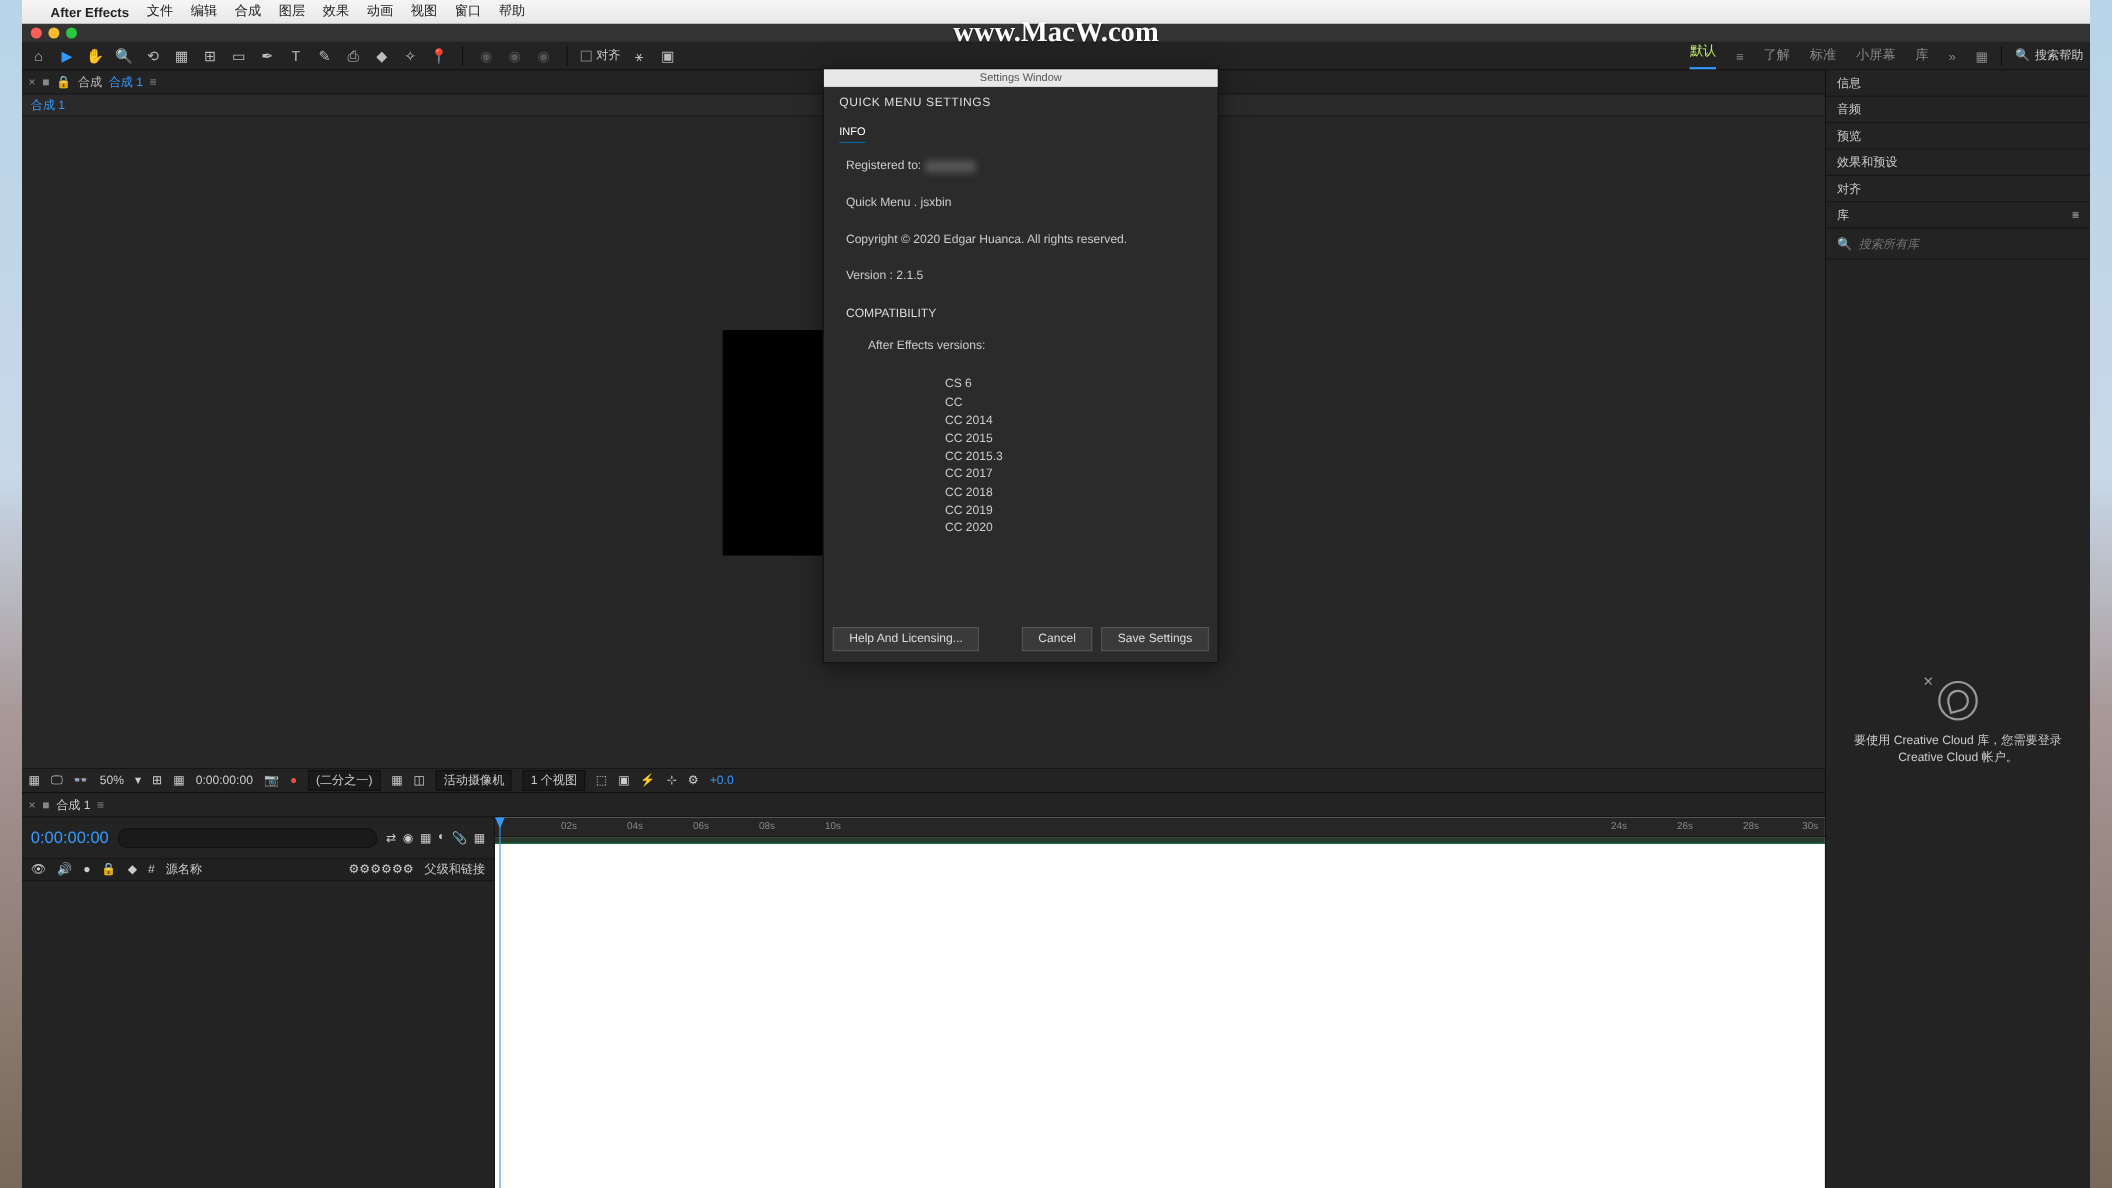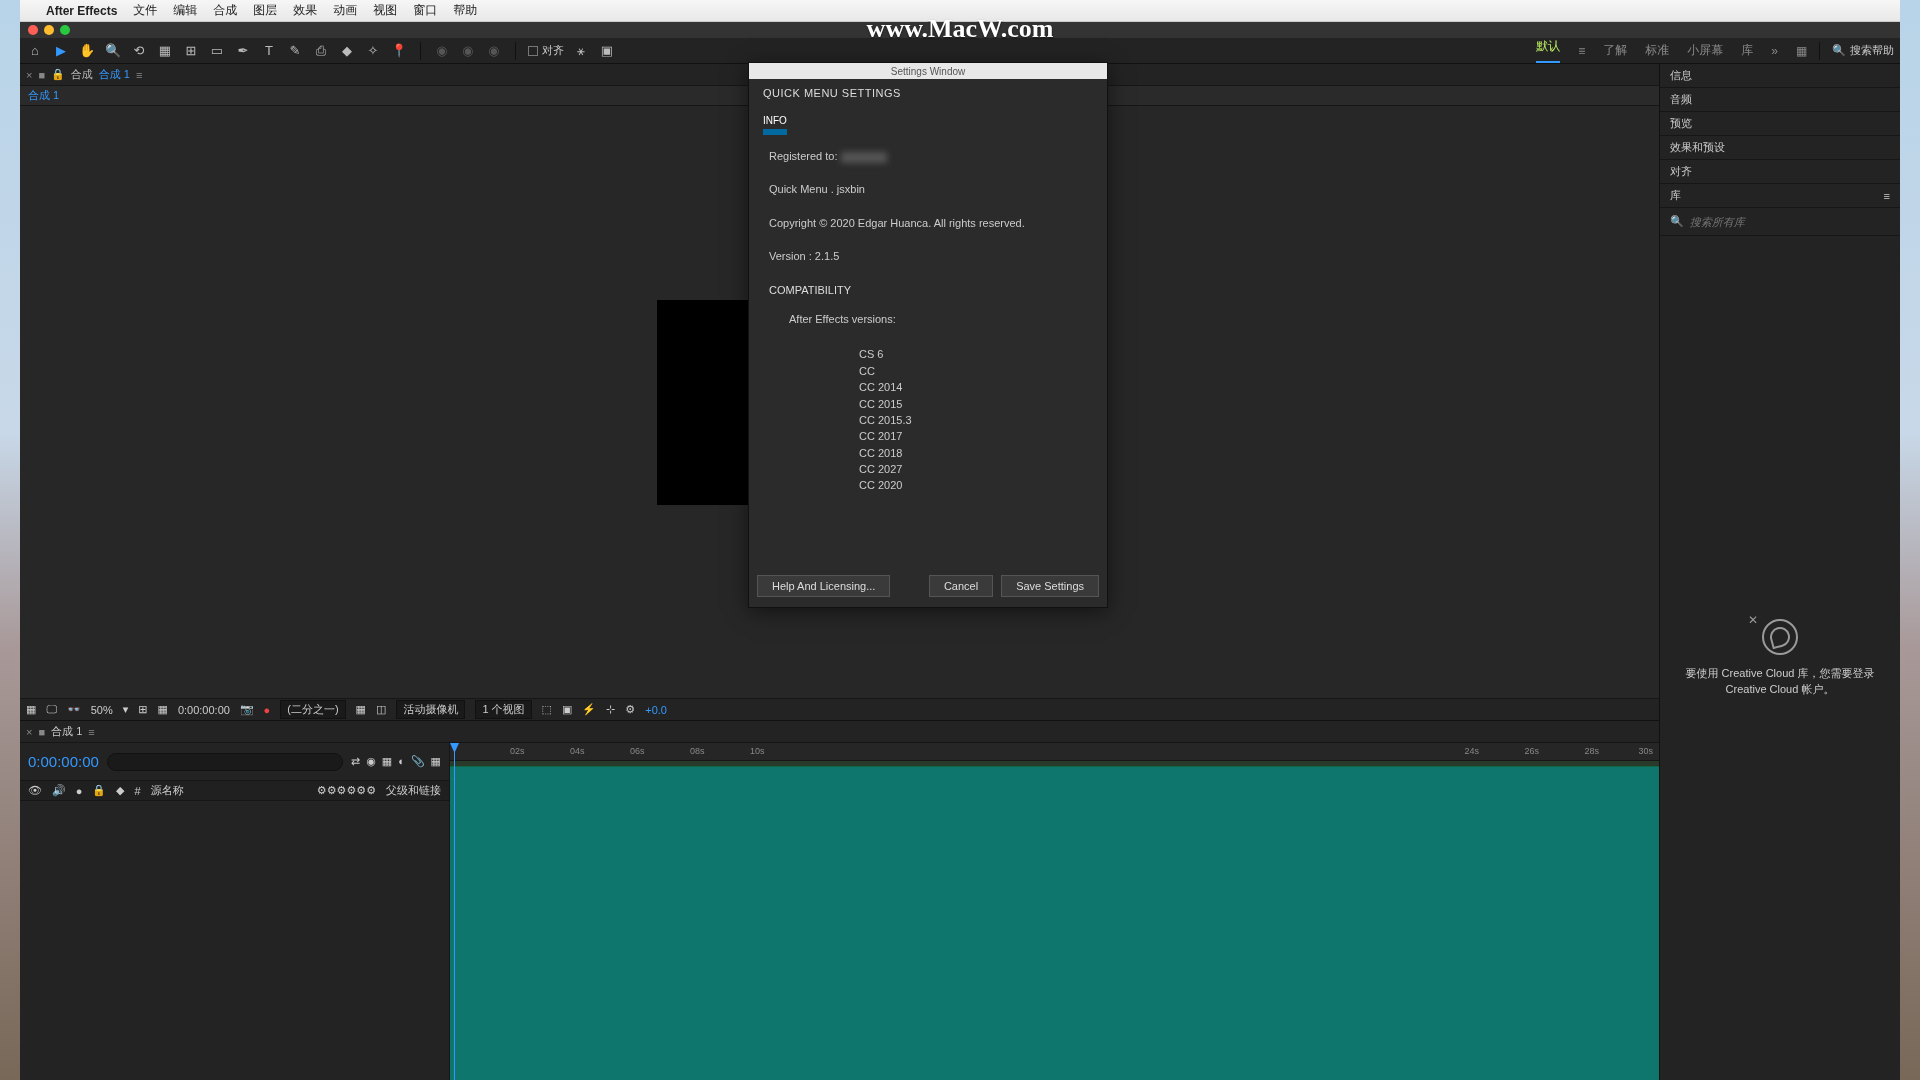--- a/index.html
+++ b/index.html
@@ -49,21 +49,21 @@
 
 .timeline{height:360px;background:#232323;border-top:1px solid #111;display:flex;flex-direction:column}
 .tl-tabbar{height:22px;display:flex;align-items:center;padding:0 6px;gap:6px;border-bottom:1px solid #161616}
 .tl-body{flex:1;display:flex}
 .tl-left{width:430px;border-right:1px solid #161616;display:flex;flex-direction:column}
 .tl-head{height:38px;display:flex;align-items:center;padding:0 8px;gap:8px;border-bottom:1px solid #161616}
 .timecode{color:#3399ff;font-size:15px;font-weight:500}
 .tl-search{flex:1;height:18px;background:#1a1a1a;border:1px solid #111;border-radius:9px}
 .tl-icons{display:flex;gap:6px;color:#888}
 .tl-cols{height:20px;background:#202020;border-bottom:1px solid #161616;display:flex;align-items:center;padding:0 8px;gap:10px;color:#888;font-size:10px}
-.tl-right{flex:1;position:relative;background:#0f766e}
+.tl-right{flex:1;position:relative;background:#ffffff}
 .ruler{height:18px;background:#262626;border-bottom:1px solid #161616;display:flex;align-items:center;position:relative}
 .ruler .tick{position:absolute;top:3px;font-size:9px;color:#888}
 .workarea{position:absolute;top:18px;left:0;right:0;height:6px;background:#2a3a2a;border-bottom:1px solid #164}
 .playhead{position:absolute;top:0;bottom:0;width:1px;background:#3399ff;left:4px}
 .playhead::before{content:"";position:absolute;top:0;left:-4px;width:9px;height:10px;background:#3399ff;clip-path:polygon(0 0,100% 0,50% 100%)}
 
 .panel-hdr{height:24px;display:flex;align-items:center;padding:0 10px;border-bottom:1px solid #161616;background:#232323;color:#ccc;font-size:11px}
 .panel-hdr.collapsed{border-bottom:1px solid #161616}
 .lib-panel{flex:1;display:flex;flex-direction:column}
 .lib-search{height:28px;display:flex;align-items:center;padding:0 10px;gap:6px;border-bottom:1px solid #161616}
@@ -74,21 +74,21 @@
 .cc-x{position:absolute;left:-14px;top:-6px;color:#999;font-size:12px}
 .lib-text{text-align:center;color:#ccc;font-size:11px;line-height:1.5}
 
 .dialog{position:absolute;left:748px;top:62px;width:360px;background:#2b2b2b;border:1px solid #111;display:flex;flex-direction:column;z-index:40;box-shadow:0 4px 20px rgba(0,0,0,.5)}
 .dialog-title{height:16px;background:#e8e8e8;color:#555;font-size:10px;display:flex;align-items:center;justify-content:center}
 .dialog-hdr{padding:8px 14px;color:#ddd;font-size:11px;letter-spacing:.5px}
 .dialog-tabs{display:flex;gap:22px;padding:0 14px 8px;border-bottom:1px solid #3a3a3a}
 .dialog-tabs span{color:#aaa;font-size:11px;padding-bottom:4px;cursor:pointer}
 .dialog-tabs span.active{color:#fff;border-bottom:1px solid #fff}
 .dialog-sub{display:flex;padding:8px 14px 0}
-.dialog-sub span{color:#fff;font-size:10px;border-bottom:6px solid #0369a1;padding-bottom:3px}
+.dialog-sub span{color:#fff;font-size:10px;border-bottom:1px solid #0369a1;padding-bottom:3px}
 .dialog-body{padding:14px 20px;flex:1;min-height:430px;color:#bbb;font-size:11px;line-height:1.4}
 .dialog-body .row{margin-bottom:18px}
 .dialog-body .section{margin-top:6px;color:#ddd}
 .vers-list{text-align:center;margin-top:20px}
 .vers-list div{margin:1px 0;padding-left:90px;text-align:left}
 .dialog-foot{display:flex;justify-content:space-between;padding:10px 8px;gap:8px}
 .dialog-foot .right{display:flex;gap:8px}
 .btn{background:#3a3a3a;border:1px solid #555;padding:4px 14px;color:#ddd;font-size:11px;cursor:pointer}
 .blur{filter:blur(3px);background:#555;display:inline-block;width:46px;height:11px;vertical-align:middle}
 
@@ -303,21 +303,21 @@
     <div class="section">COMPATIBILITY</div>
     <div class="row" style="margin-top:14px;padding-left:20px">After Effects versions:</div>
     <div class="vers-list">
       <div>CS 6</div>
       <div>CC</div>
       <div>CC 2014</div>
       <div>CC 2015</div>
       <div>CC 2015.3</div>
       <div>CC 2017</div>
       <div>CC 2018</div>
-      <div>CC 2027</div>
+      <div>CC 2019</div>
       <div>CC 2020</div>
     </div>
   </div>
   <div class="dialog-foot">
     <button class="btn">Help And Licensing...</button>
     <div class="right">
       <button class="btn">Cancel</button>
       <button class="btn">Save Settings</button>
     </div>
   </div>

